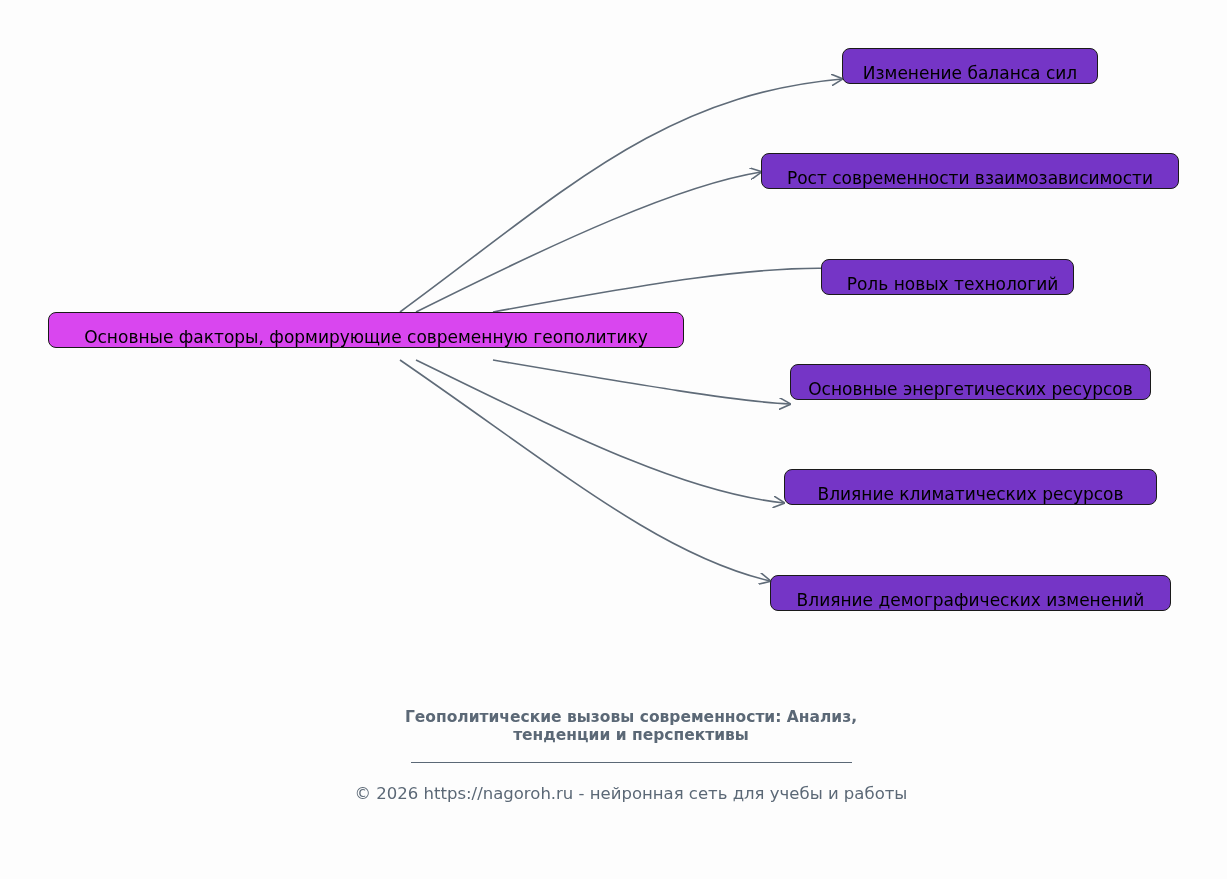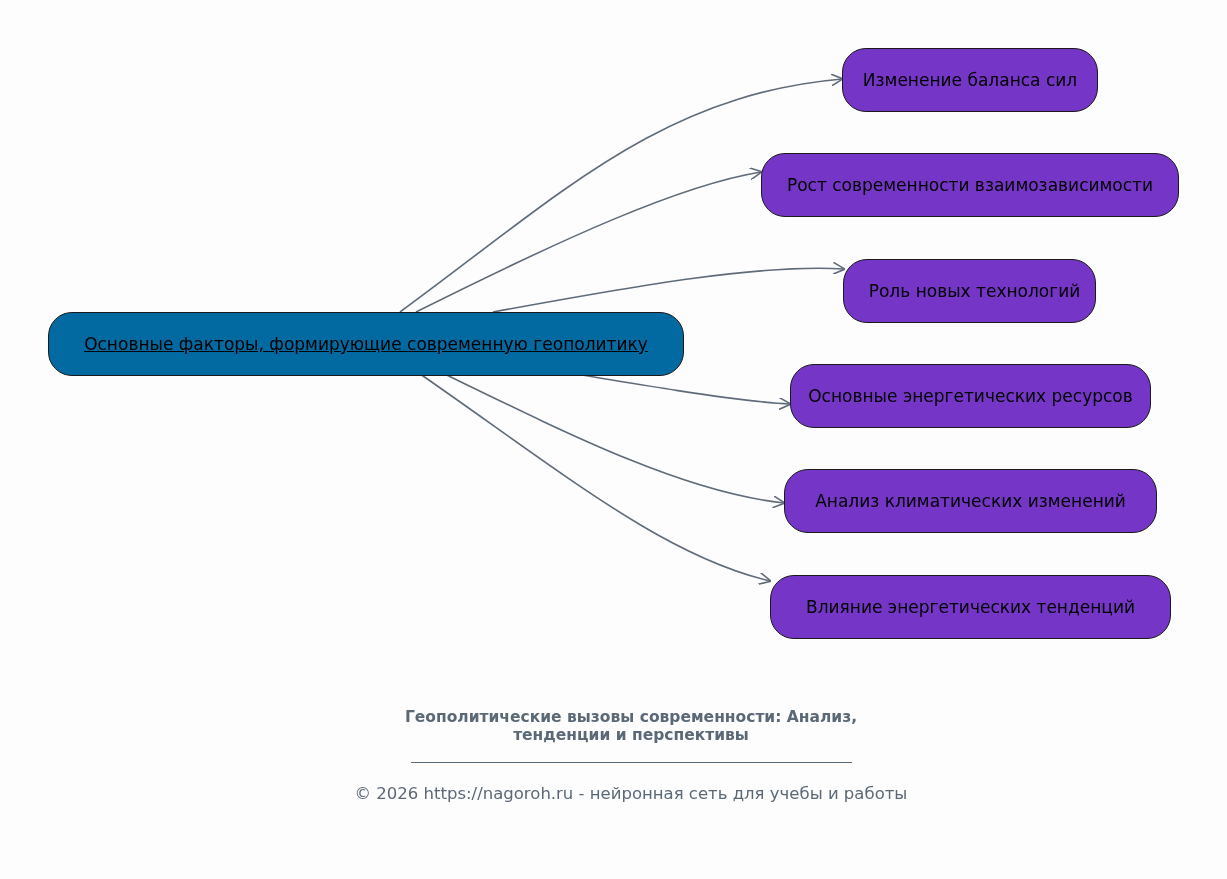--- a/index.html
+++ b/index.html
@@ -8,28 +8,28 @@
       background: #fdfdfd;
       position: relative;
       overflow: hidden;
       font-family: "DejaVu Sans", sans-serif;
     }
     #edges { position: absolute; left: 0; top: 0; width: 1227px; height: 879px; }
     .node {
       position: absolute;
       box-sizing: border-box;
       border: 1.2px solid #1a1a1a;
-      border-radius: 24px;
-      height: 64px;
-      display: flex; align-items: center; justify-content: center;
+      border-radius: 8px;
+      height: 36px;
+      display: flex; align-items: flex-end; justify-content: center;
       font-size: 17px;
       color: #000;
       white-space: nowrap;
     }
-    .root { background: #0369a1; text-decoration: underline; }
+    .root { background: #d946ef; }
     .child { background: #7535c6; }
     .footer-title {
       position: absolute; left: 0; width: 1262px; top: 708px;
       text-align: center;
       font-weight: bold; font-size: 15.5px; line-height: 18px;
       color: #5b6876;
     }
     .footer-rule {
       position: absolute; left: 411px; top: 762px; width: 441px; height: 0;
       border-top: 1px solid #5b6876;
@@ -59,31 +59,31 @@
 <div class="node root" style="left:48px; top:312px; width:636px;">
   <span>Основные факторы, формирующие современную геополитику</span>
 </div>
 
 <div class="node child" style="left:842px; top:48px; width:256px;">
   <span>Изменение баланса сил</span>
 </div>
 <div class="node child" style="left:761px; top:153px; width:418px;">
   <span>Рост современности взаимозависимости</span>
 </div>
-<div class="node child" style="left:843px; top:259px; width:253px;padding-left:10px;">
+<div class="node child" style="left:821px; top:259px; width:253px;padding-left:10px;">
   <span>Роль новых технологий</span>
 </div>
 <div class="node child" style="left:790px; top:364px; width:361px;">
   <span>Основные энергетических ресурсов</span>
 </div>
 <div class="node child" style="left:784px; top:469px; width:373px;">
-  <span>Анализ климатических изменений</span>
+  <span>Влияние климатических ресурсов</span>
 </div>
 <div class="node child" style="left:770px; top:575px; width:401px;">
-  <span>Влияние энергетических тенденций</span>
+  <span>Влияние демографических изменений</span>
 </div>
 
 <div class="footer-title">
   <div>Геополитические вызовы современности: Анализ,</div>
   <div>тенденции и перспективы</div>
 </div>
 <div class="footer-rule"></div>
 <div class="footer-copy">© 2026 https://nagoroh.ru - нейронная сеть для учебы и работы</div>
 
 </body></html>

